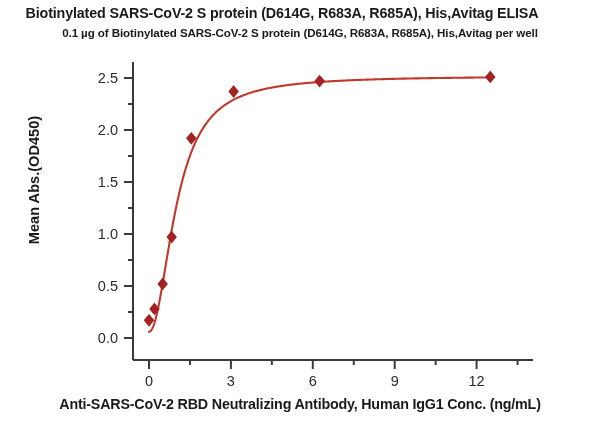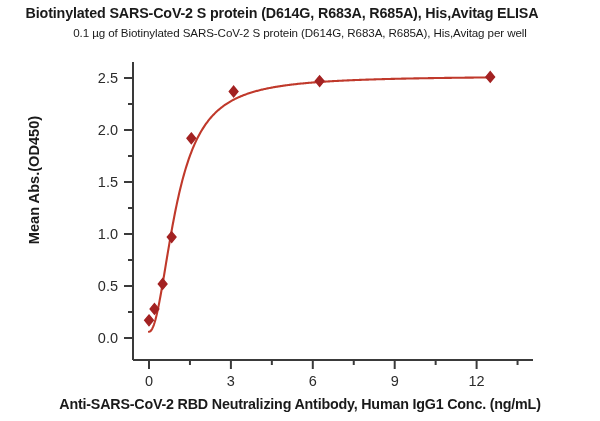--- a/index.html
+++ b/index.html
@@ -37,21 +37,21 @@
     line-height: 1.1;
     white-space: nowrap;
   }
   #chart-subtitle {
     position: absolute;
     left: 0;
     top: 27px;
     width: 600px;
     text-align: center;
     font-size: 11.6px;
-    font-weight: normal;
+    font-weight: bold;
     letter-spacing: -0.1px;
     line-height: 1.1;
     white-space: nowrap;
   }
 
   
   #y-axis-title {
     position: absolute;
     left: -66px;
     top: 172px;

